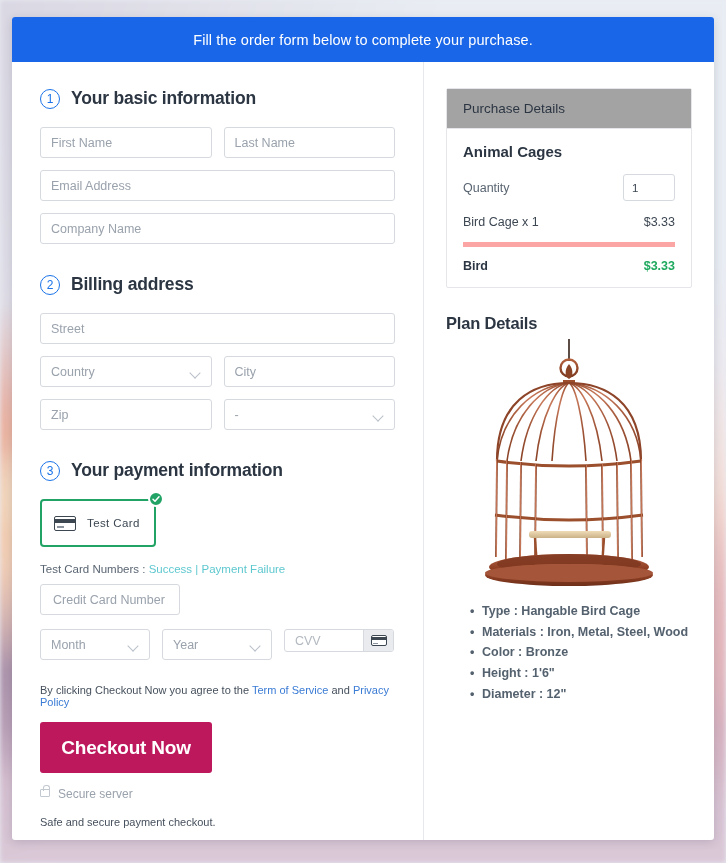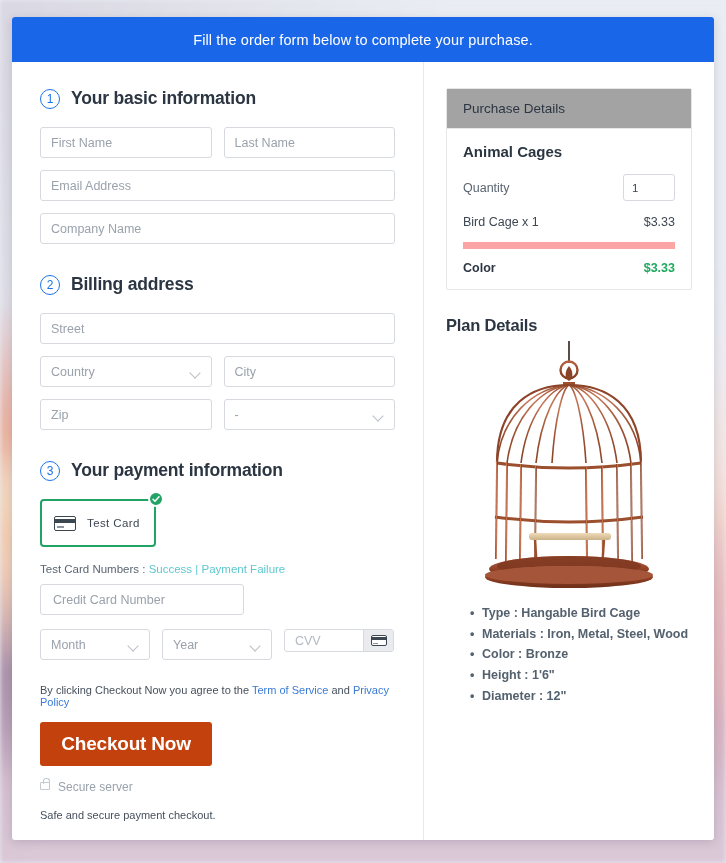--- a/index.html
+++ b/index.html
@@ -190,21 +190,21 @@
   .check-badge svg { display: block; }
 
   .testnums {
     font-size: 11.5px;
     color: #5a6572;
     margin-bottom: 9px;
   }
   .testnums a { color: #5ec8cf; text-decoration: none; }
   .testnums .bar { color: #5ec8cf; }
 
-  .ccnum { width: 204px; padding-left: 12px; }
+  .ccnum { width: 140px; padding-left: 12px; }
 
   .row-exp { display: flex; gap: 12px; margin-top: 14px; }
   .exp { flex: 0 0 110px; }
   .cvv-wrap {
     flex: 0 0 110px;
     height: 23px;
     border: 1px solid #d6dadf;
     border-radius: 3px;
     display: flex;
     overflow: hidden;
@@ -229,22 +229,22 @@
   .terms {
     margin-top: 24px;
     font-size: 11px;
     color: #46505c;
   }
   .terms a { color: #3a7bd5; text-decoration: none; }
 
   .checkout-btn {
     margin-top: 14px;
     width: 172px;
-    height: 44px;
-    background: #c2410c;
+    height: 51px;
+    background: #be185d;
     border: none;
     border-radius: 3px;
     color: #fff;
     font-size: 19px;
     font-weight: bold;
     letter-spacing: -0.2px;
     display: flex; align-items: center; justify-content: center;
     cursor: pointer;
   }
 
@@ -307,21 +307,21 @@
     display: flex; align-items: center;
     padding: 0 8px;
     font-size: 11.5px;
     color: #3d4752;
   }
   .line-row {
     display: flex; align-items: center; justify-content: space-between;
     font-size: 12.5px;
     color: #3d4752;
     padding-bottom: 13px;
-    border-bottom: 7px solid #fca5a5;
+    border-bottom: 5px solid #fca5a5;
   }
   .total-row {
     display: flex; align-items: center; justify-content: space-between;
     padding-top: 12px;
     font-size: 12.5px;
     font-weight: bold;
     color: #2c3643;
   }
   .total-amt { color: #1fa95e; }
 
@@ -474,21 +474,21 @@
             <span class="qty-label">Quantity</span>
             <span class="qty-input">1</span>
           </div>
 
           <div class="line-row">
             <span>Bird Cage x 1</span>
             <span>$3.33</span>
           </div>
 
           <div class="total-row">
-            <span>Color</span>
+            <span>Bird</span>
             <span class="total-amt">$3.33</span>
           </div>
         </div>
       </div>
 
       <div class="plan-title">Plan Details</div>
 
       <div class="cage-wrap">
         <svg width="196" height="248" viewBox="0 0 196 248">
           <defs>

